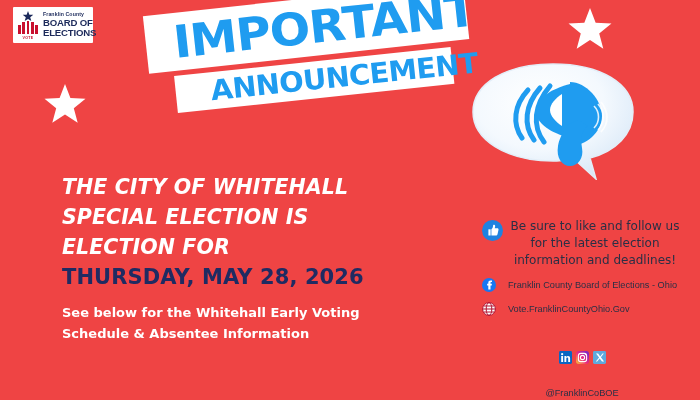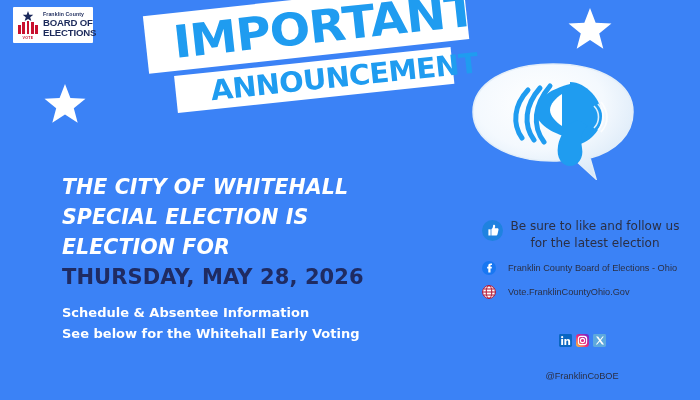--- a/index.html
+++ b/index.html
@@ -11,21 +11,21 @@
     width: 700px;
     height: 400px;
     overflow: hidden;
     font-family: "Liberation Sans", sans-serif;
     background: #bd0e2c;
   }
   .poster {
     position: relative;
     width: 700px;
     height: 400px;
-    background: #3b82f6;
+    background: #ef4444;
     overflow: hidden;
   }
 
   
   .star {
     position: absolute;
     color: #ffffff;
     line-height: 1;
     user-select: none;
   }
@@ -341,38 +341,39 @@
   </div>
 
   <div id="headline-block">
     <div class="headline-line">THE CITY OF WHITEHALL</div>
     <div class="headline-line">SPECIAL ELECTION IS</div>
     <div class="headline-line">ELECTION FOR</div>
     <div id="headline-date">THURSDAY, MAY 28, 2026</div>
   </div>
 
   <div id="subnote-block">
+    <div class="subnote-line">See below for the Whitehall Early Voting</div>
     <div class="subnote-line">Schedule &amp; Absentee Information</div>
-    <div class="subnote-line">See below for the Whitehall Early Voting</div>
   </div>
 
   <div id="social-panel">
 
     <div class="follow-row">
       <div class="icon-slot">
         <svg width="21" height="21" viewBox="0 0 21 21" aria-hidden="true">
           <circle cx="10.5" cy="10.5" r="10.5" fill="#1f82e0"></circle>
           <path d="M6.4 9.3 h2.2 v6.2 h-2.2 z" fill="#ffffff"></path>
           <path d="M9.4 9.3 c1.2-1 1.6-2 1.6-3.2 c0-1.1 .6-1.6 1.3-1.4 c.8 .2 1 1 .8 2 l-.4 1.6 h2.6
                    c.9 0 1.4 .7 1.2 1.5 l-1 4.4 c-.2 .8 -.8 1.3 -1.6 1.3 H9.4 z" fill="#ffffff"></path>
         </svg>
       </div>
       <div class="follow-text">
         <div>Be sure to like and follow us</div>
         <div>for the latest election</div>
+        <div>information and deadlines!</div>
       </div>
     </div>
 
     <div class="contact-row">
       <div class="icon-slot">
         <svg width="14" height="14" viewBox="0 0 14 14" aria-hidden="true">
           <circle cx="7" cy="7" r="7" fill="#1877f2"></circle>
           <path d="M8.5 7.4 h1.2 l.2-1.6 H8.5 V4.9 c0-.5 .2-.8 .9-.8 h.6 V2.6 c-.2 0-.8-.1-1.4-.1
                    c-1.4 0-2.3 .8 -2.3 2.3 v1 H5.1 v1.6 h1.2 v4.2 h2.2 z" fill="#ffffff"></path>
         </svg>

